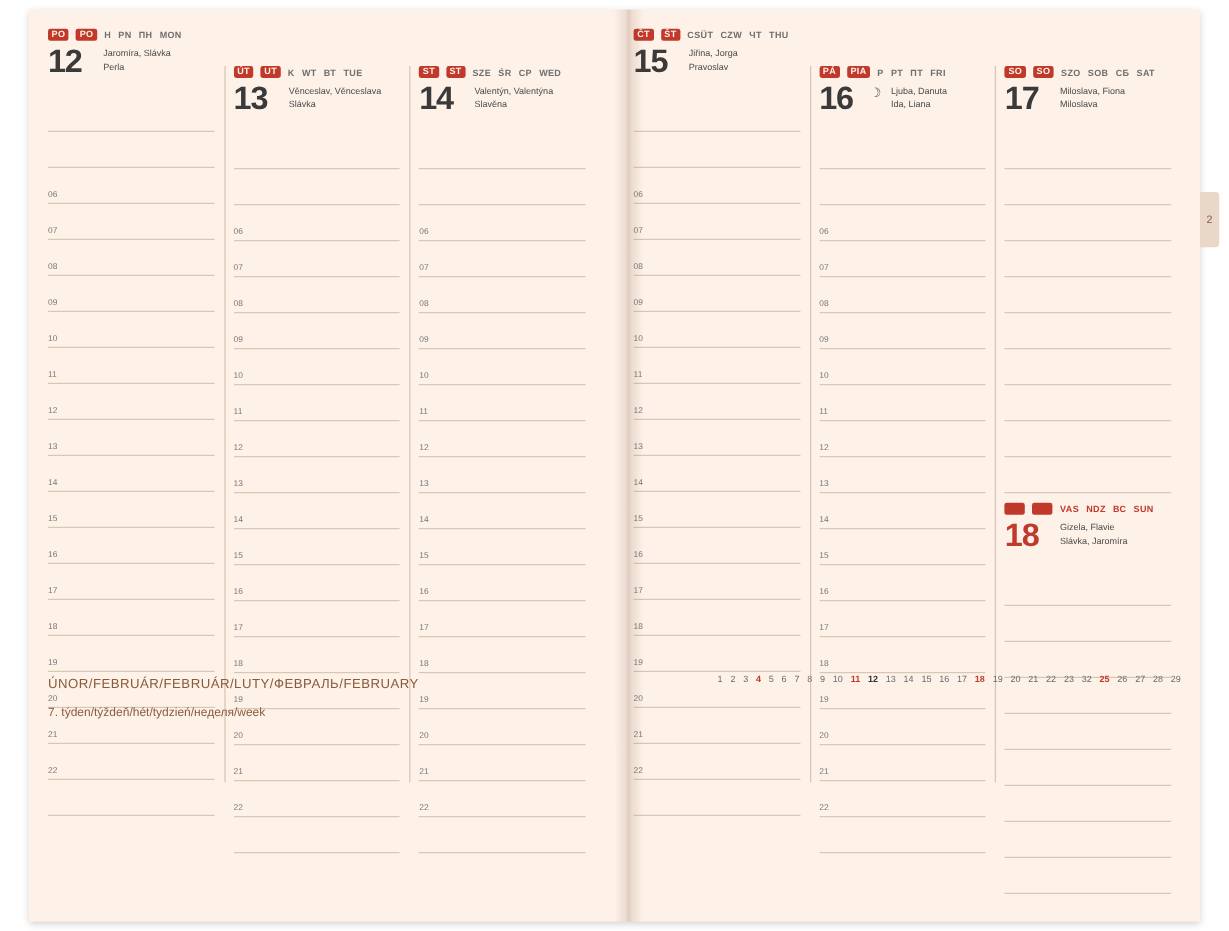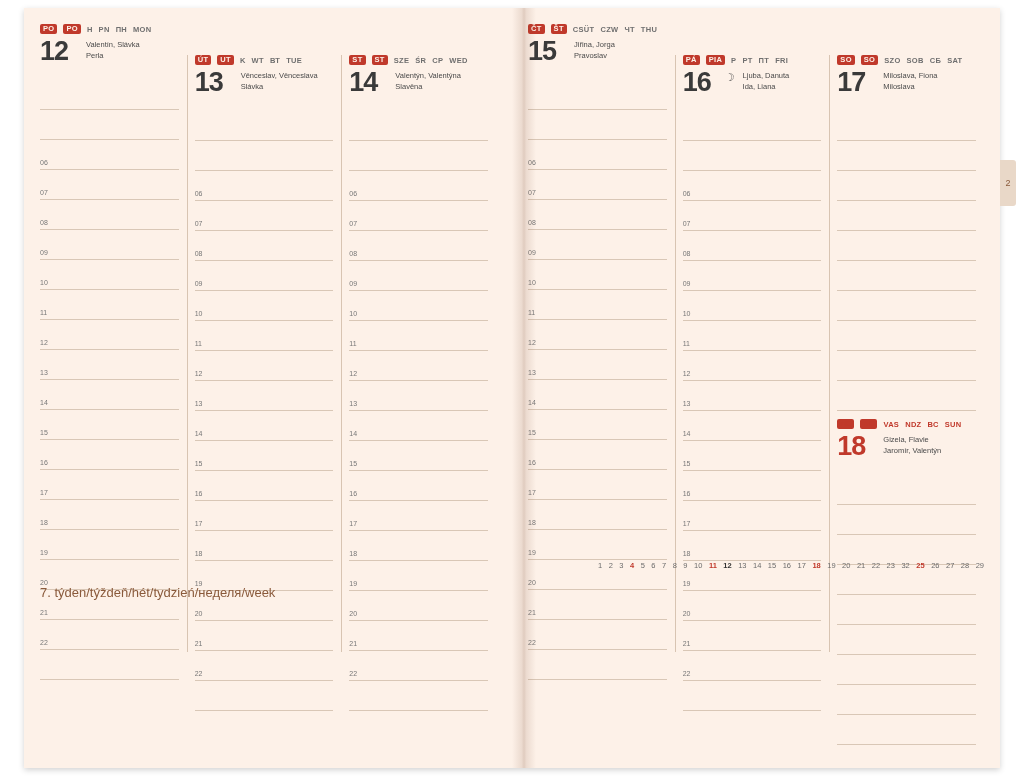--- a/index.html
+++ b/index.html
@@ -140,21 +140,21 @@
     left: 16px; right: 16px;
     bottom: 46px;
     font-size: 11px;
     color: #8a5a3b;
     letter-spacing: .4px;
   }
   .weekline {
     position: absolute;
     left: 16px;
     bottom: 22px;
-    font-size: 13px;
+    font-size: 10px;
     color: #8a5a3b;
   }
 
   
   .sunblock { margin-top: 6px; }
 
   .monthstrip {
     position: absolute;
     left: 16px; right: 16px;
     bottom: 52px;
@@ -180,21 +180,21 @@
             <span class="hl">PO</span>
             <span class="hl">PO</span>
             <span>H</span>
             <span>PN</span>
             <span>ПН</span>
             <span>MON</span>
           </div>
           <div class="dayhead">
             <div class="daynum">12</div>
             <div class="names">
-              <div>Valentín, Slávka</div>
+              <div>Jaromíra, Slávka</div>
               <div>Perla</div>
             </div>
           </div>
           <div class="ruleblock">
             <div class="rule blank"></div>
             <div class="rule blank"></div>
             <div class="rule">
                 <span class="hr">06</span>
               </div>
             <div class="rule">
@@ -392,20 +392,21 @@
               </div>
             <div class="rule">
                 <span class="hr">22</span>
               </div>
             <div class="rule blank"></div>
           </div>
         </div>
 
       </div>
 
+      <div class="footerline">ÚNOR/FEBRUÁR/FEBRUÁR/LUTY/ФЕВРАЛЬ/FEBRUARY</div>
       <div class="weekline">7. týden/týždeň/hét/tydzień/неделя/week</div>
     </div>
 
     <div class="page-half page-right">
       <div class="cols">
 
         <div class="col">
           <div class="dow">
             <span class="hl">ČT</span>
             <span class="hl">ŠT</span>
@@ -589,21 +590,21 @@
               <span class="hl">NE</span>
               <span>VAS</span>
               <span>NDZ</span>
               <span>ВС</span>
               <span>SUN</span>
             </div>
             <div class="dayhead">
               <div class="daynum red">18</div>
               <div class="names">
                 <div>Gizela, Flavie</div>
-                <div>Jaromír, Valentýn</div>
+                <div>Slávka, Jaromíra</div>
               </div>
             </div>
             <div class="ruleblock">
               <div class="rule blank"></div>
               <div class="rule blank"></div>
               <div class="rule blank"></div>
               <div class="rule blank"></div>
               <div class="rule blank"></div>
               <div class="rule blank"></div>
               <div class="rule blank"></div>

